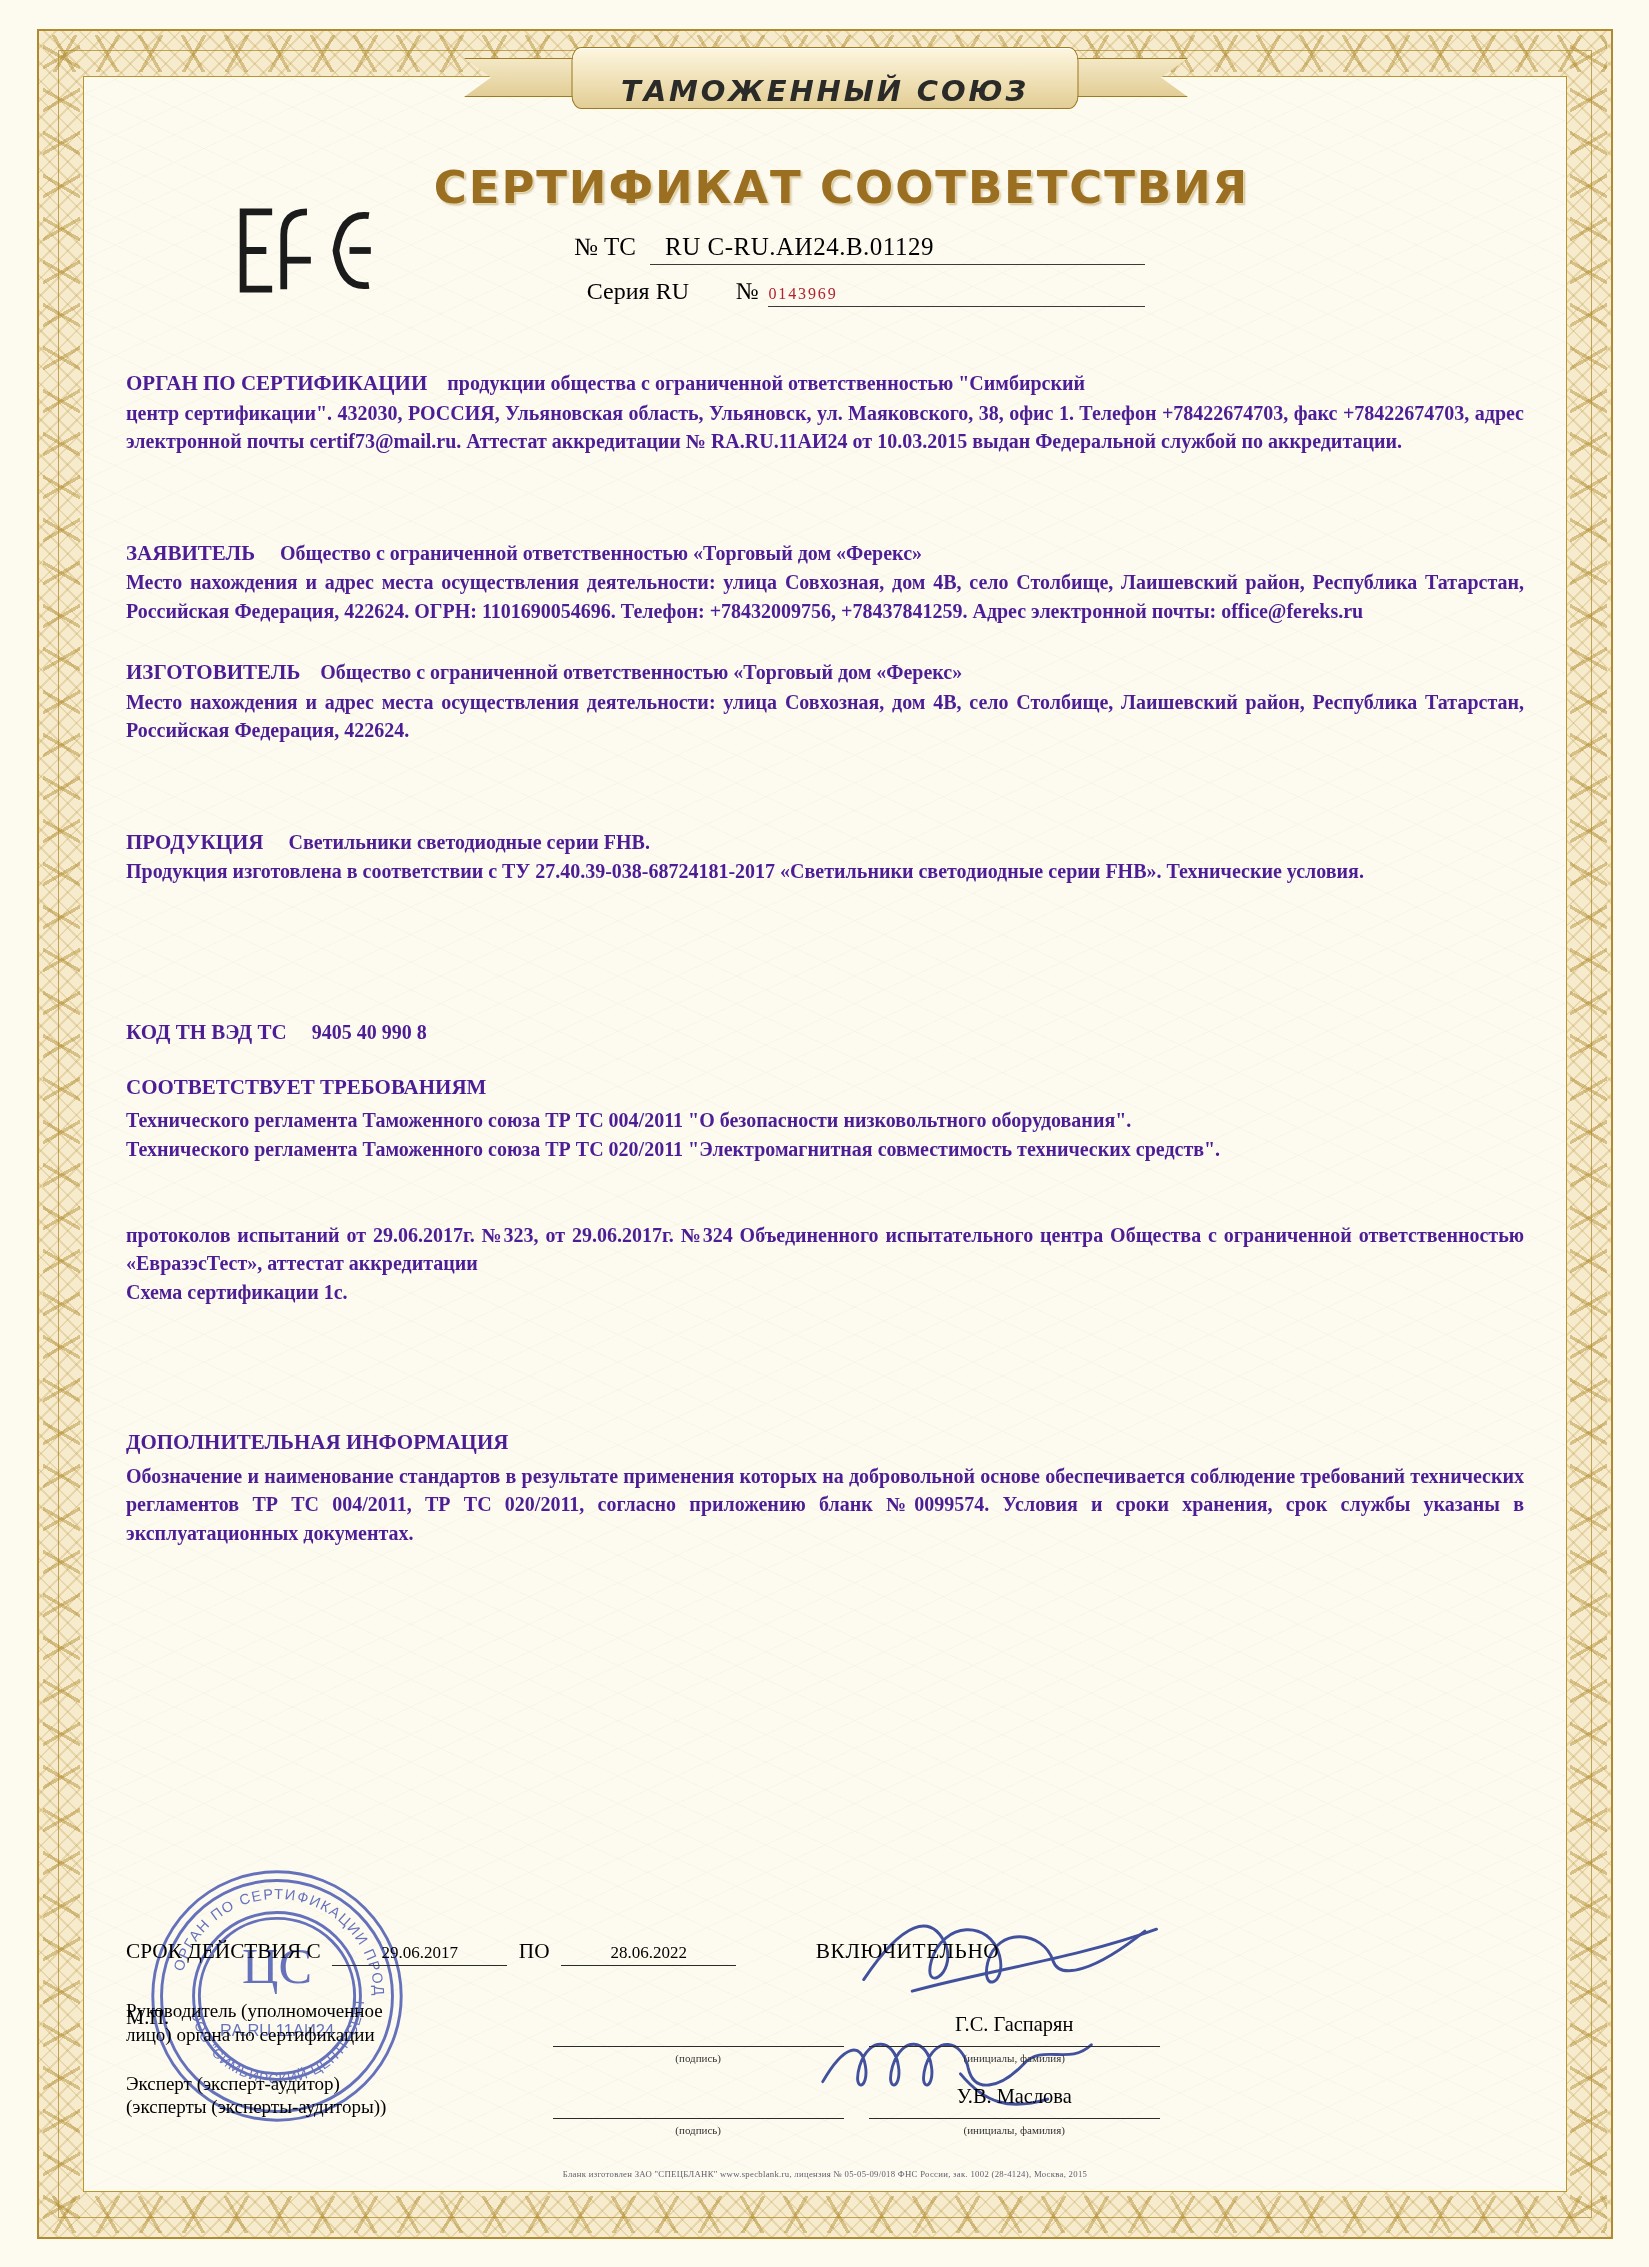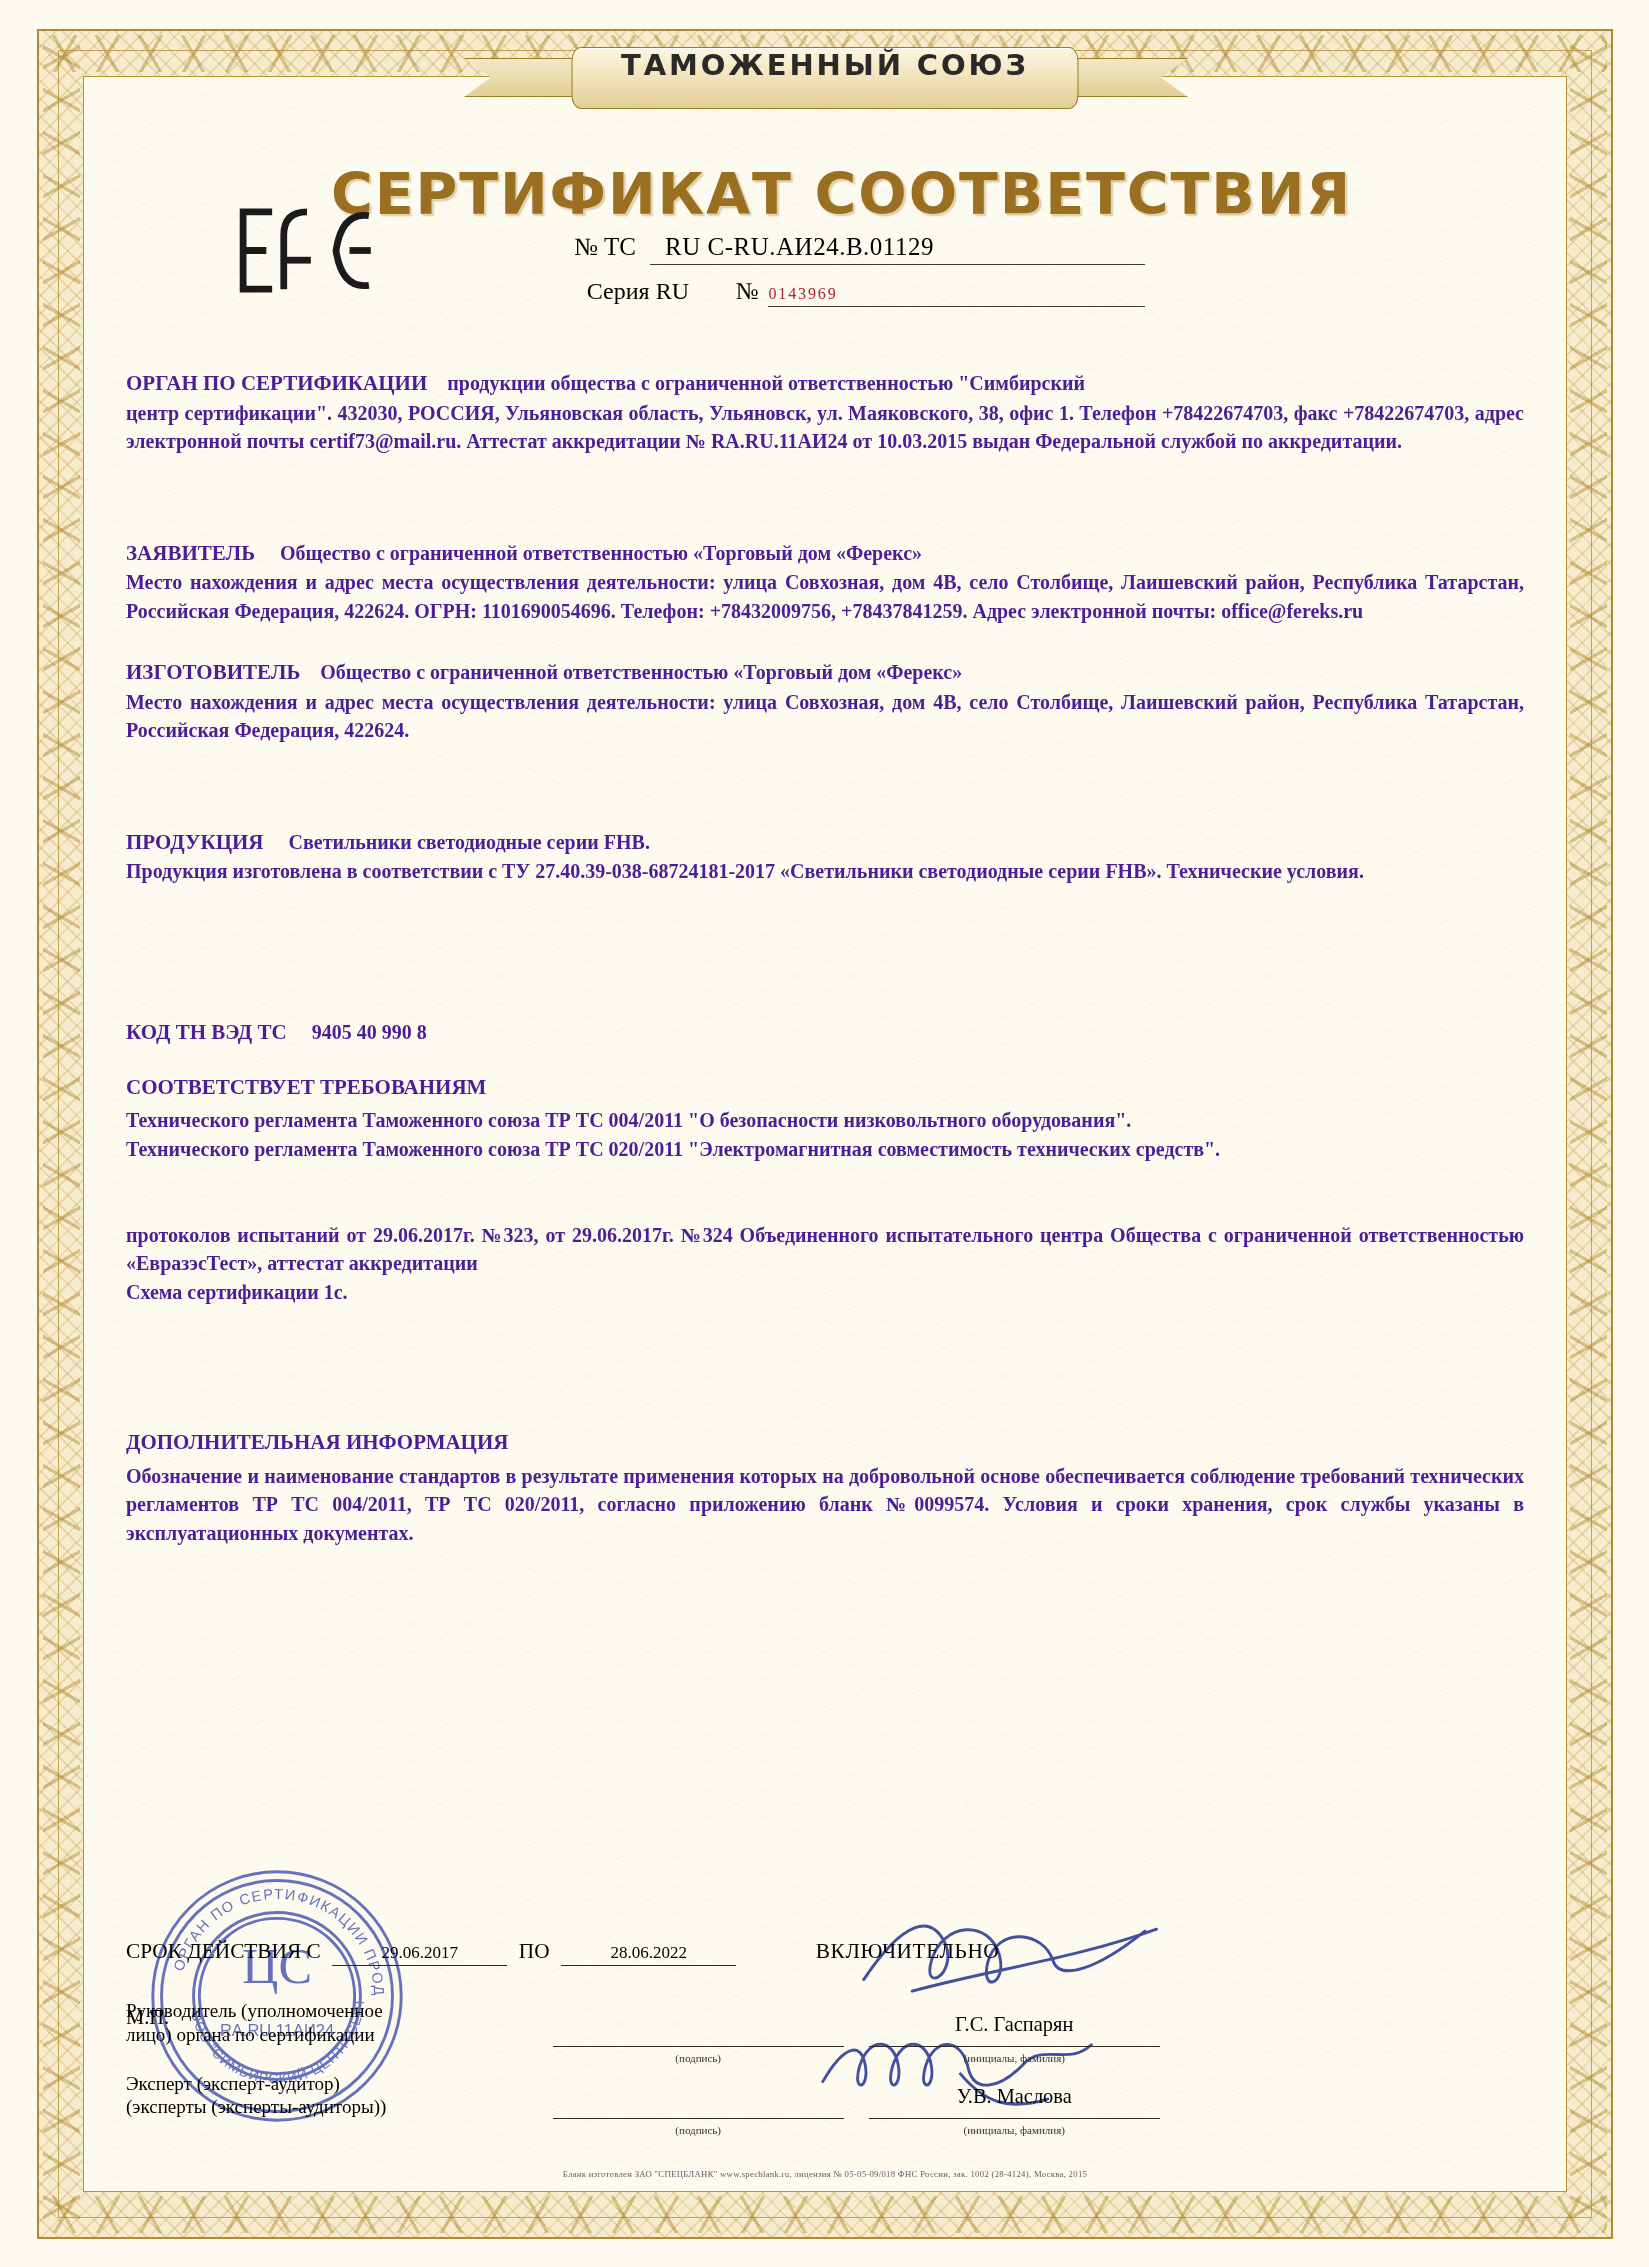--- a/index.html
+++ b/index.html
@@ -90,22 +90,23 @@
     left: 50%;
     transform: translateX(-50%);
     top: 47px;
     width: 505px;
     height: 60px;
     background: linear-gradient(#fdf6e0, #efe0b6 55%, #e2cd95);
     border: 1.9px solid #9c7b22;
     border-radius: 9.7px/13.6px;
     box-shadow: 0 1px 0 #fff inset;
     display: flex;
-    align-items: flex-start;
+    align-items: flex-end;
     justify-content: center;
+    font-style: italic;
   }
   .ribbon-text {
     font-family: "DejaVu Sans", sans-serif;
     font-weight: bold;
     font-size: 29px;
     letter-spacing: 2.9px;
     color: #2a2a28;
     white-space: nowrap;
   }
   .ribbon-wing {
@@ -119,21 +120,21 @@
   .ribbon-wing.left  { left: 50%; margin-left: -361px; clip-path: polygon(0 0, 100% 0, 100% 100%, 0 100%, 27px 50%); }
   .ribbon-wing.right { left: 50%; margin-left: 245px;  clip-path: polygon(0 0, 100% 0, calc(100% - 27px) 50%, 100% 100%, 0 100%); }
 
   .title {
     position: absolute;
     top: 161px;
     left: 0; right: 0;
     text-align: center;
     font-family: "DejaVu Sans", sans-serif;
     font-weight: bold;
-    font-size: 57px;
+    font-size: 45px;
     letter-spacing: 1.9px;
     color: #9b6f22;
     text-shadow: 1px 1px 0 #e8d9a8, 1.9px 1.9px 1.9px rgba(120,85,15,.35);
     padding-left: 33px;
   }
 
   
   .eac {
     position: absolute;
     left: 233px;

